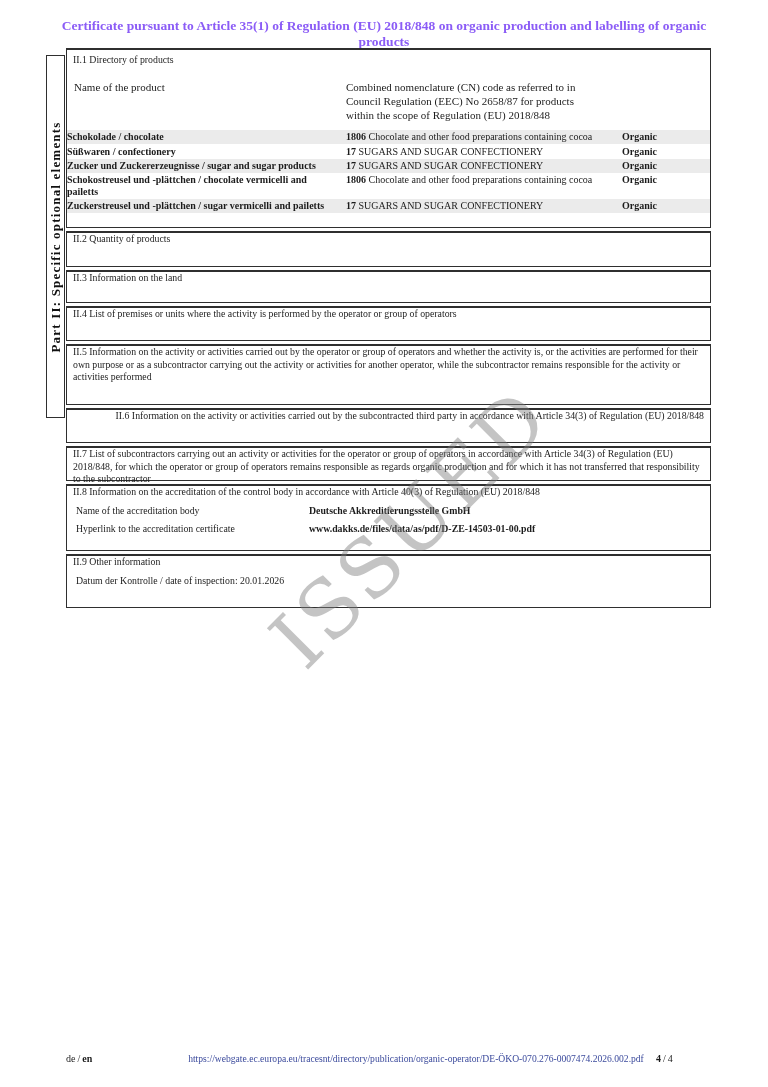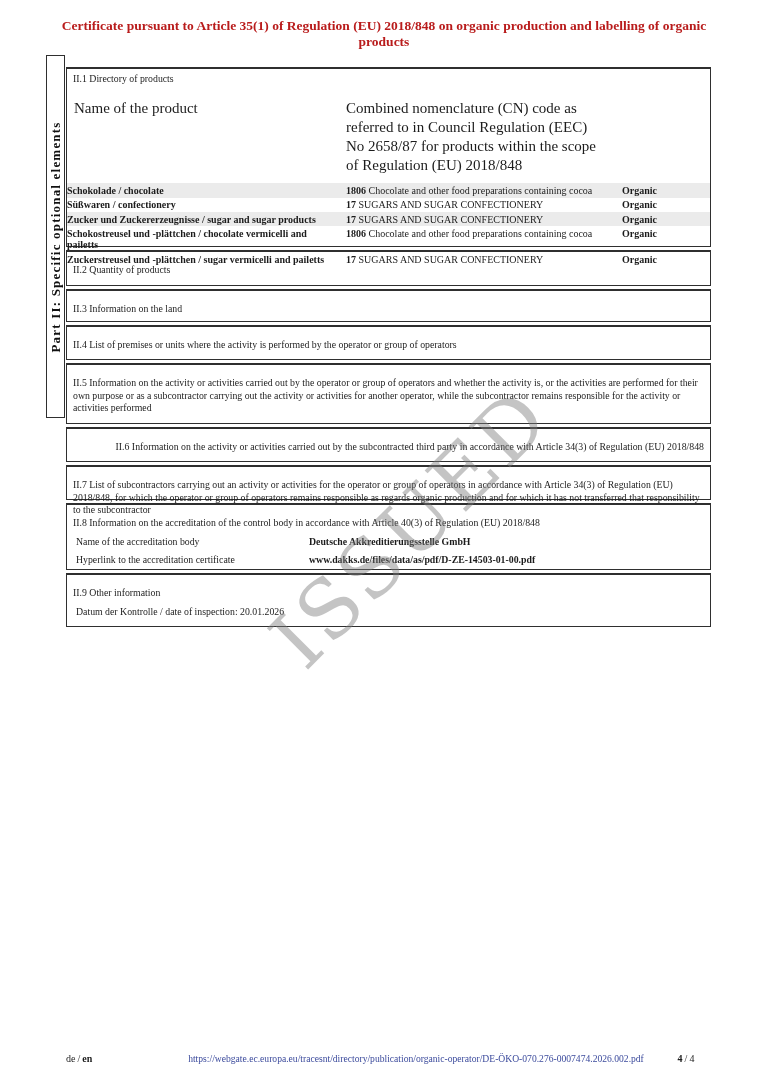--- a/index.html
+++ b/index.html
@@ -3,47 +3,47 @@
 <meta charset="utf-8">
 <style>
   * { margin:0; padding:0; box-sizing:border-box; }
   html,body { background:#ffffff; }
   .page {
     position:relative; width:768px; height:1087px; background:#ffffff;
     font-family:"Liberation Serif", serif; color:#1c1c1c; overflow:hidden;
   }
   .doc-title {
     margin:18px auto 0 auto; max-width:680px; text-align:center;
-    font-size:13.5px; font-weight:bold; line-height:1.18; color:#b91c1c;
+    font-size:13.5px; font-weight:bold; line-height:1.18; color:#8b5cf6;
   }
   .part-label-box {
     position:absolute; left:46px; top:55px; width:19px; height:363px;
     border:1.5px solid #2f2f2f; background:#fff;
     display:flex; align-items:center; justify-content:center;
   }
   .part-label-box span {
     transform:rotate(-90deg); white-space:nowrap;
     font-weight:bold; font-size:13px; letter-spacing:1.2px; color:#111;
   }
-  .main-col { position:absolute; left:66px; top:67px; width:645px; }
+  .main-col { position:absolute; left:66px; top:48px; width:645px; }
   .section {
     border:1.5px solid #2f2f2f; border-top-width:2px; margin-bottom:3px;
-    padding:12px 6px; font-size:9.8px; line-height:1.28; background:#fff;
+    padding:0 6px; font-size:9.8px; line-height:1.28; background:#fff;
   }
   .s1 { height:180px; padding:0; }
   .s2 { height:36px; }
   .s3 { height:33px; }
   .s4 { height:35px; }
   .s5 { height:61px; }
   .s6 { height:35px;text-align:right; }
   .s7 { height:35px; }
   .s8 { height:67px; }
   .s9 { height:54px; }
   .s1 .sec-label { padding:4px 6px 0 6px; }
-  .tbl-header { display:flex; margin-top:13px; font-size:15px; }
+  .tbl-header { display:flex; margin-top:13px; font-size:11px; }
   .th-name { width:279px; padding-left:7px; }
   .th-cn { width:276px; }
   .th-cn div { max-width:252px; }
   .rows { margin-top:8px; }
   .prow { display:flex; padding:1.5px 0; font-size:10px; line-height:1.14; }
   .prow:nth-child(odd) { background:#ebebeb; }
   .c-name { width:279px; padding-right:6px; font-weight:bold; }
   .c-cn { width:276px; padding-right:6px; }
   .c-cn b { font-weight:bold;margin-top:36px; }
   .c-status { flex:1; font-weight:bold; }
@@ -61,21 +61,21 @@
     position:absolute; left:66px; top:1053px; width:650px;
     display:flex; align-items:baseline; font-size:10px;
   }
   .f-lang { width:110px; }
   .f-lang .sep { margin:0 2px; }
   .f-lang .en { font-weight:bold; }
   .f-url {
     flex:1; text-align:center; font-size:9.6px; color:#3b4a9c;
     text-decoration:none; white-space:nowrap; overflow:hidden;
   }
-  .f-page { width:60px; text-align:center; }
+  .f-page { width:60px; text-align:left; }
   .f-page .cur { font-weight:bold; }
   .f-page .sep { margin:0 2px; }
 </style>
 </head>
 <body>
 
 <div class="page">
 
   <div class="doc-title">Certificate pursuant to Article 35(1) of Regulation (EU) 2018/848 on organic production and labelling of organic products</div>
 

